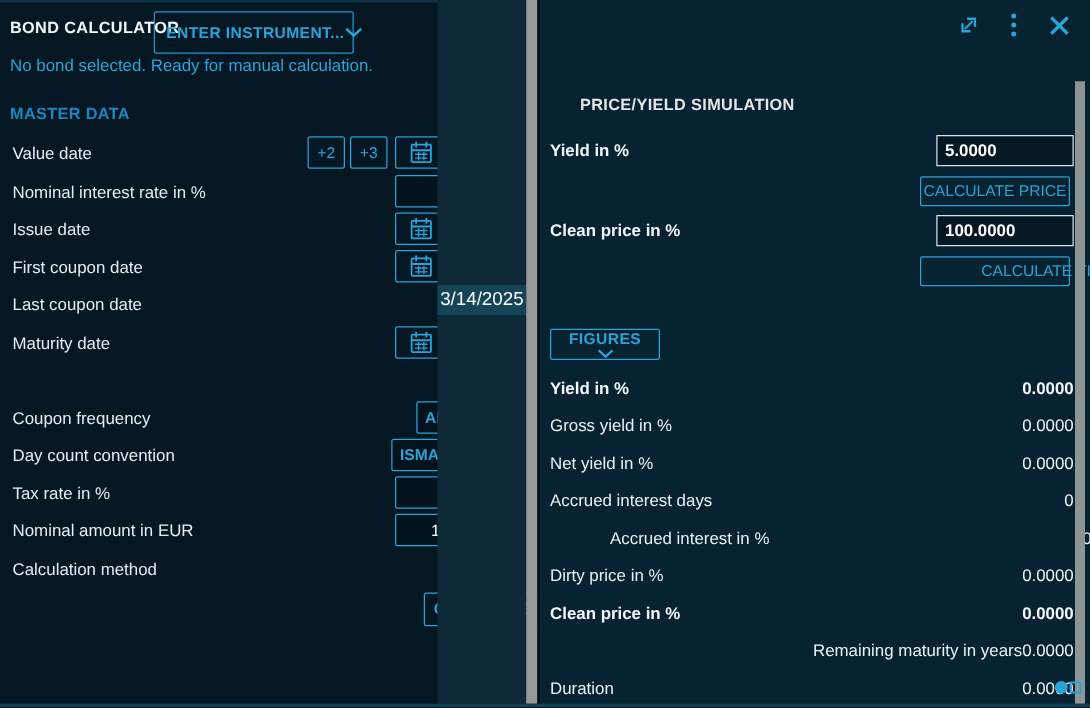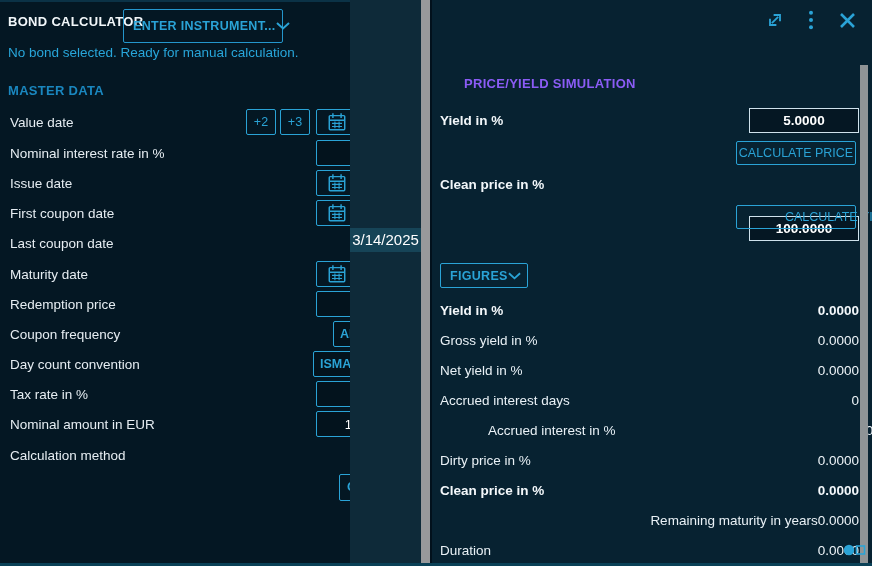--- a/index.html
+++ b/index.html
@@ -42,30 +42,30 @@
   .gap-strip{position:absolute;left:350px;top:0;width:71px;height:566px;background:#0e2a39;z-index:5;}
   .date-chip{position:absolute;left:0;top:228px;width:71px;height:24px;background:#164457;
     color:#ffffff;font-size:15px;line-height:24px;text-align:center;white-space:nowrap;}
   .mid-scrollbar{position:absolute;left:421px;top:0;width:9px;height:563px;background:#98999b;z-index:6;cursor:pointer;}
 
   
   .right-panel{position:absolute;left:430px;top:0;width:442px;height:566px;background:#072231;
     border-left:2px solid #02111c;z-index:10;}
   .rp-icons{position:absolute;right:14px;top:9px;display:flex;gap:14px;align-items:center;}
   .icon-btn{width:22px;height:22px;display:flex;align-items:center;justify-content:center;cursor:pointer;background:transparent;border:none;padding:0;}
-  .rp-hdr{position:absolute;left:8px;top:76px;color:#8b5cf6;font-size:13px;font-weight:700;letter-spacing:.3px;padding-left:24px;}
+  .rp-hdr{position:absolute;left:8px;top:76px;color:#e5e5e5;font-size:13px;font-weight:700;letter-spacing:.3px;padding-left:24px;}
   .rlabel{position:absolute;left:8px;color:#f2f7fa;font-size:13.5px;font-weight:700;line-height:25px;white-space:nowrap;}
   .rinput{position:absolute;left:317px;width:110px;height:25px;background:#051723;border:1px solid #cfe2ec;
-    color:#ffffff;font-size:13.5px;font-weight:600;text-align:center;padding:0 6px;
+    color:#ffffff;font-size:13.5px;font-weight:600;text-align:left;padding:0 6px;
     font-family:"Liberation Sans", sans-serif;}
   .rbtn{position:absolute;left:304px;width:120px;height:24px;border:1px solid #2aa3d6;border-radius:2px;
     background:transparent;color:#2aa3d6;font-size:12.5px;text-align:center;line-height:22px;cursor:pointer;
     font-family:"Liberation Sans", sans-serif;white-space:nowrap;padding:0;}
   .figures-btn{position:absolute;left:8px;top:263px;width:88px;height:25px;border:1px solid #2aa3d6;border-radius:2px;
-    background:transparent;display:flex;align-items:center;justify-content:space-between;padding:0 9px;cursor:pointer;}
+    background:transparent;display:flex;align-items:center;justify-content:space-between;padding:0 9px;cursor:pointer;flex-direction:column;}
   .figures-btn span{color:#2aa3d6;font-size:12.5px;font-weight:600;letter-spacing:.3px;}
   .frow{position:absolute;left:8px;width:419px;height:30px;display:flex;align-items:center;justify-content:space-between;}
   .frow .fl{color:#e9f1f6;font-size:13.5px;white-space:nowrap;}
   .frow .fv{color:#eef4f8;font-size:13.5px;}
   .frow.bold .fl,.frow.bold .fv{font-weight:700;color:#f4f8fb;}
   .right-scrollbar{position:absolute;left:428px;top:65px;width:8px;height:498px;background:#8f9496;z-index:12;cursor:pointer;}
   .drag-icon{position:absolute;left:411px;top:542px;width:24px;height:16px;z-index:13;}
 
   .bottom-edge{position:absolute;left:0;bottom:0;width:872px;height:3px;background:#0a4157;z-index:20;}
   svg{display:block;}
@@ -148,24 +148,20 @@
         <span>
           <svg width="20" height="20" viewBox="0 0 22 22" stroke="#2aa3d6" fill="none" stroke-width="1.6">
             <rect x="2.5" y="4" width="17" height="15.5" rx="1"></rect>
               <path d="M6.5 1.5v5M15.5 1.5v5M2.5 9h17"></path>
             <path d="M5.5 12.5h11M5.5 16h11M8.7 10.5v7.5M13.3 10.5v7.5" stroke-width="1.2"></path>
           </svg>
         </span>
       </div>
     </div>
 
-    <div class="lrow" style="top:289px;">
-      <span class="flabel">Redemption price</span>
-      <input class="linput" value="" style="">
-    </div>
 
     <div class="lrow" style="top:319px;">
       <span class="flabel">Coupon frequency</span>
       <div class="lselect" style="left:333px;width:70px;">ANNUAL</div>
     </div>
 
     <div class="lrow" style="top:349px;">
       <span class="flabel">Day count convention</span>
       <div class="lselect" style="left:313px;width:70px;">ISMA</div>
     </div>
@@ -223,21 +219,21 @@
     </div>
 
     <div class="rp-hdr">PRICE/YIELD SIMULATION</div>
 
     <span class="rlabel" style="top:108px;">Yield in %</span>
     <input class="rinput" style="top: 108px;" value="5.0000">
 
     <button class="rbtn" style="top:141px;">CALCULATE PRICE</button>
 
     <span class="rlabel" style="top:172px;">Clean price in %</span>
-    <input class="rinput" style="top: 172px; margin-top: 44px;" value="100.0000">
+    <input class="rinput" style="top: 172px;" value="100.0000">
 
     <button class="rbtn" style="top:205px;padding-left:48px;">CALCULATE YIELD</button>
 
     <div class="figures-btn">
       <span>FIGURES</span>
       <span>
         <svg width="13" height="8" viewBox="0 0 14 8">
             <path d="M1 1 L7 6.5 L13 1" stroke="#2aa3d6" stroke-width="2" fill="none"></path>
           </svg>
       </span>

